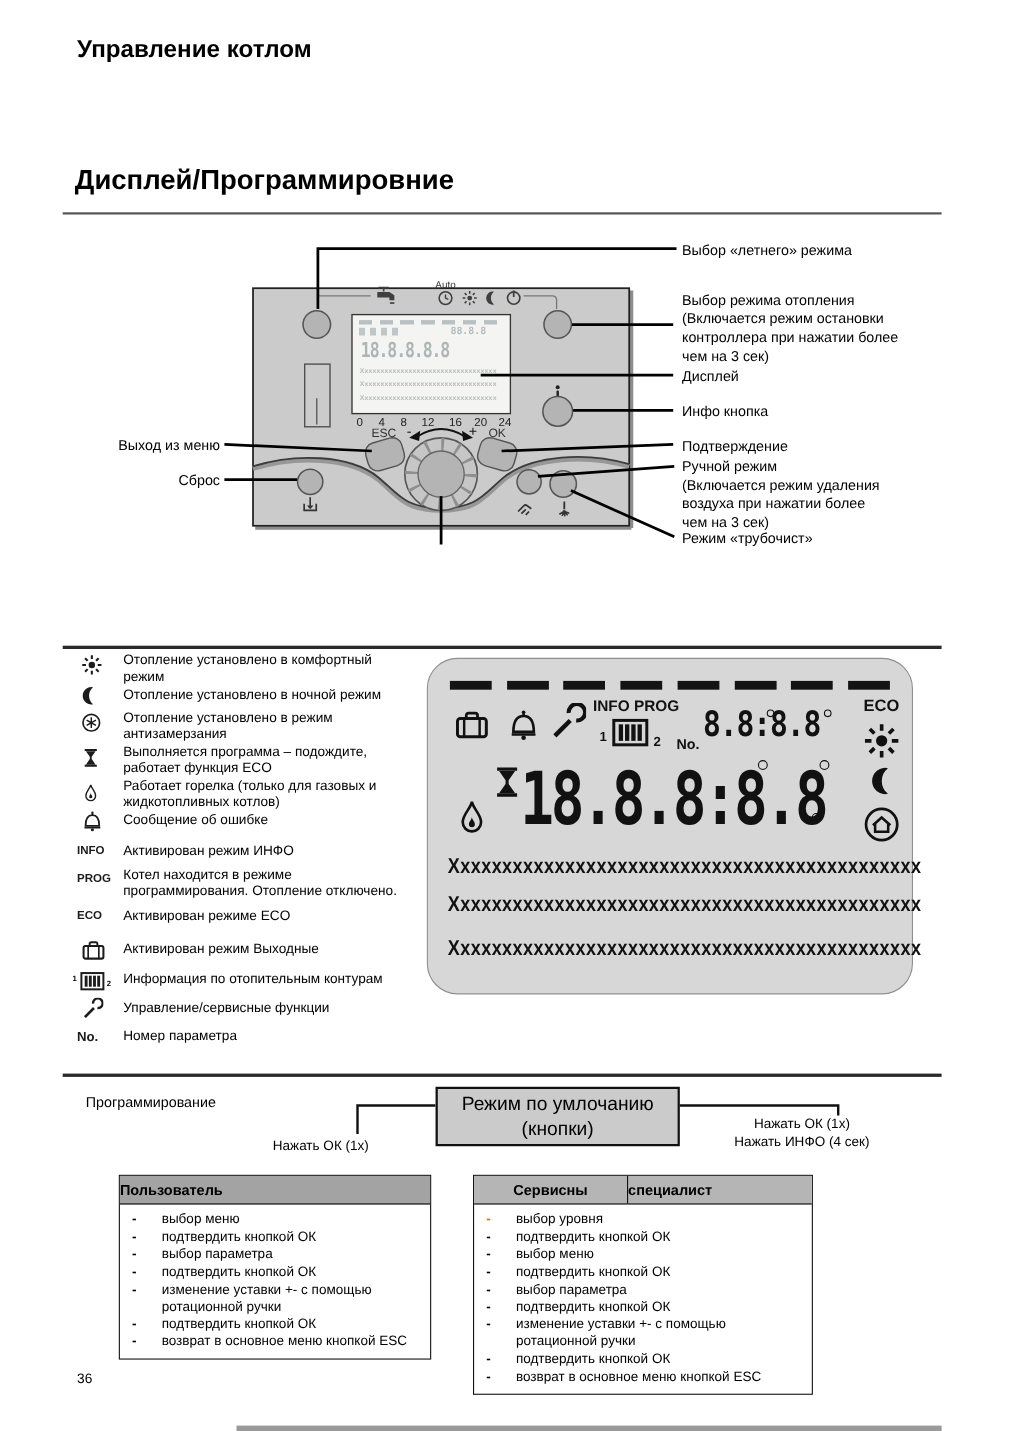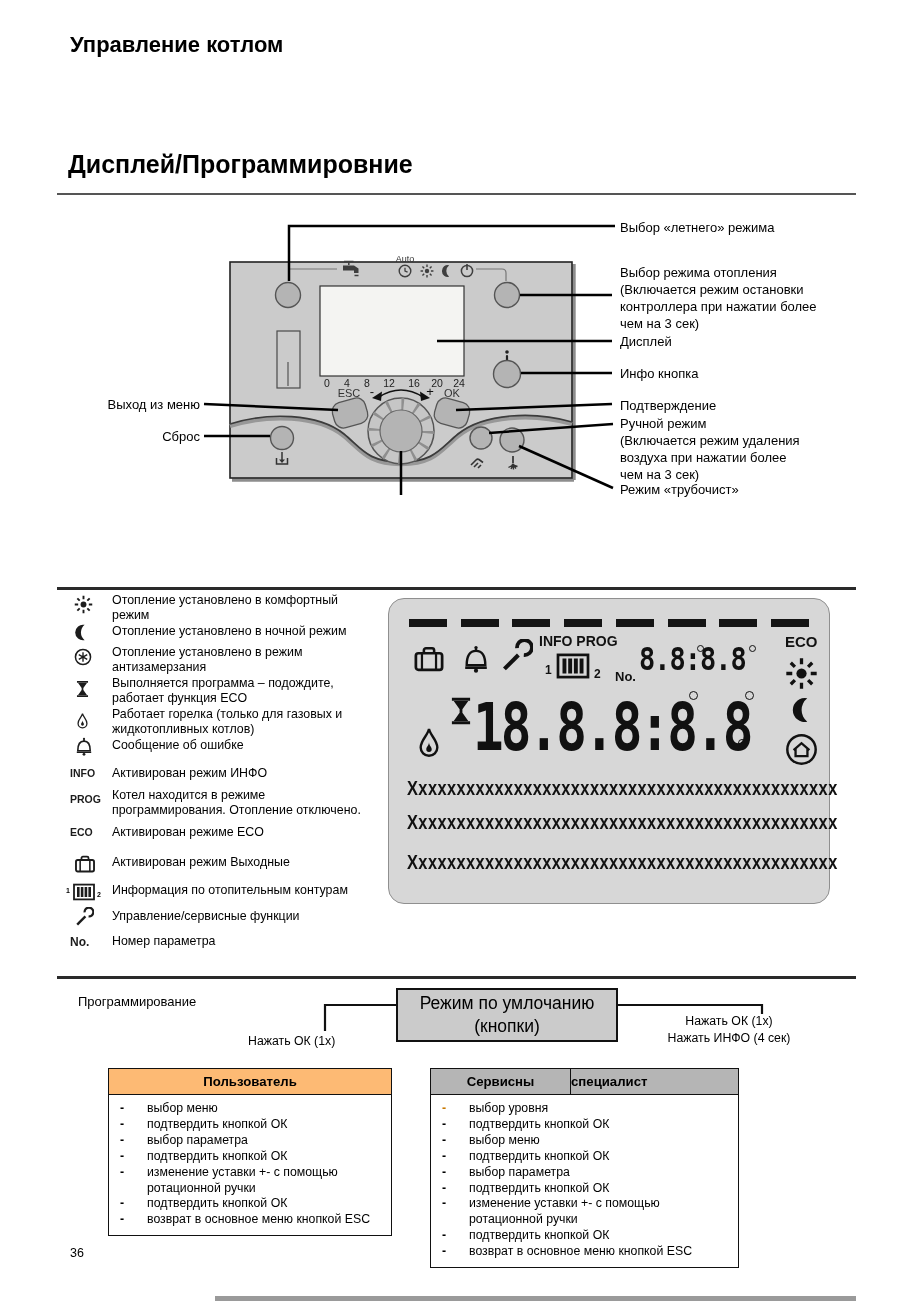--- a/index.html
+++ b/index.html
@@ -24,40 +24,40 @@
     letter-spacing:-1px;transform:scaleY(1.25);transform-origin:top left}
   .sm-x{position:absolute;left:7px;font-size:6.2px;font-weight:700;color:#b4bbbd;
     white-space:nowrap;letter-spacing:.2px}
   
   .lg-row{position:absolute;left:60px;width:330px}
   .lg-ic{position:absolute;left:14px;top:0;color:#1c1c1c}
   .lg-tag{position:absolute;left:10px;top:1px;font-weight:bold;font-size:10.5px;color:#1c1c1c}
   .lg-tx{position:absolute;left:52px;top:0;font-size:12.4px;line-height:15px;white-space:pre-line}
   
   .lcd-big{position:absolute;left:388px;top:598px;width:440px;height:304px;background:#d7d7d7;
-    border:1px solid #8f8f8f;border-radius:16px;color:#111}
+    border:1px solid #8f8f8f;border-radius:28px;color:#111}
   .lcd-dashes{position:absolute;left:20px;top:20px;right:20px;height:8px;display:flex;justify-content:space-between}
   .lcd-dashes span{width:38px;height:8px;background:#141414}
   .lcd-txt{position:absolute;font-weight:bold}
   .no-dig{position:absolute;left:250px;top:42px;font-size:27px;letter-spacing:-1px;
     transform:scaleY(1.18);transform-origin:top left}
   .main-dig{position:absolute;left:84px;top:90px;font-size:52px;letter-spacing:-3px;
     transform:scale(.98,1.28);transform-origin:top left}
   .ring{position:absolute;border:1.8px solid #111;border-radius:50%}
   .xrow{position:absolute;left:18px;font-weight:700;font-size:19.5px;white-space:nowrap;
     letter-spacing:.5px;transform:scaleX(.84);transform-origin:left top}
   
   .prog-head{position:absolute;left:78px;top:994px;font-size:13px;font-weight:normal}
   .def-box{position:absolute;left:396px;top:988px;width:218px;height:50px;background:#cbcbcb;
     border:2px solid #111;text-align:center;font-size:17.5px;line-height:23px;white-space:pre-line;
     display:flex;align-items:center;justify-content:center}
   .press{position:absolute;font-size:12.3px;line-height:17px;white-space:pre-line}
   .tbl{position:absolute;border:1.6px solid #111;background:#fff}
-  .tbl-h{background:#fdba74;border-bottom:1.6px solid #111;font-weight:bold;
-    text-align:center;font-size:13.2px;padding:5px 0}
+  .tbl-h{background:#a3a3a3;border-bottom:1.6px solid #111;font-weight:bold;
+    text-align:left;font-size:13.2px;padding:5px 0}
   .tbl-h2{display:flex}
   .tbl-h2 .c1{flex:0 0 139px;padding:5px 0;text-align:center;font-weight:bold;font-size:13.2px}
   .tbl-h2 .c2{flex:1;border-left:1.6px solid #111;padding:5px 0;font-weight:bold;font-size:13.2px}
   .tbl ul{margin:6px 2px 7px 2px;padding:0;list-style:none;font-size:12.3px;line-height:15.9px}
   .tbl li{position:relative;padding-left:36px;white-space:pre-line}
   .tbl li::before{content:"-";position:absolute;left:9px;font-weight:bold}
   .tbl-service li:first-child::before{color:#c87800}
   .pageno{position:absolute;left:70px;top:1246px;font-size:12.5px}
   .botband{position:absolute;left:215px;top:1296px;width:705px;height:5px;background:#9a9a9a}
 </style>
@@ -217,20 +217,29 @@
       <line x1="204" y1="436" x2="270" y2="436"></line>
       <line x1="401" y1="451" x2="401" y2="495"></line>
     </g>
 
     <g stroke="#111" stroke-width="2.2" fill="none">
       <polyline points="396,1005 325,1005 325,1031"></polyline>
       <polyline points="614,1005 762,1005 762,1014"></polyline>
     </g>
   </svg>
 
+  <div class="sm-lcd">
+    <div class="sm-dash"></div>
+    <div class="sm-ic"></div>
+    <div class="sm-no lcd">88.8.8</div>
+    <div class="sm-main lcd">18.8.8.8.8</div>
+    <div class="sm-x" style="top:48px">Xxxxxxxxxxxxxxxxxxxxxxxxxxxxxxxxxx</div>
+    <div class="sm-x" style="top:60px">Xxxxxxxxxxxxxxxxxxxxxxxxxxxxxxxxxx</div>
+    <div class="sm-x" style="top:73px">Xxxxxxxxxxxxxxxxxxxxxxxxxxxxxxxxxx</div>
+  </div>
 
   <div class="lab" style="left:620px;top:219px">Выбор «летнего» режима</div>
   <div class="lab" style="left:620px;top:264px">Выбор режима отопления
 (Включается режим остановки
 контроллера при нажатии более
 чем на 3 сек)</div>
   <div class="lab" style="left:620px;top:333px">Дисплей</div>
   <div class="lab" style="left:620px;top:365px">Инфо кнопка</div>
   <div class="lab" style="left:620px;top:397px">Подтверждение</div>
   <div class="lab" style="left:620px;top:415px">Ручной режим

